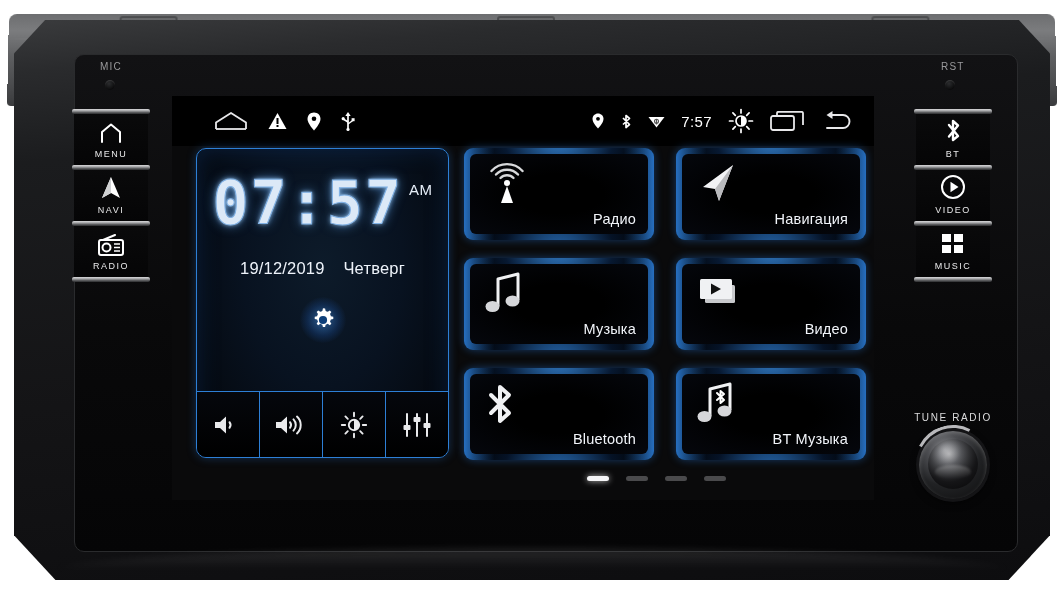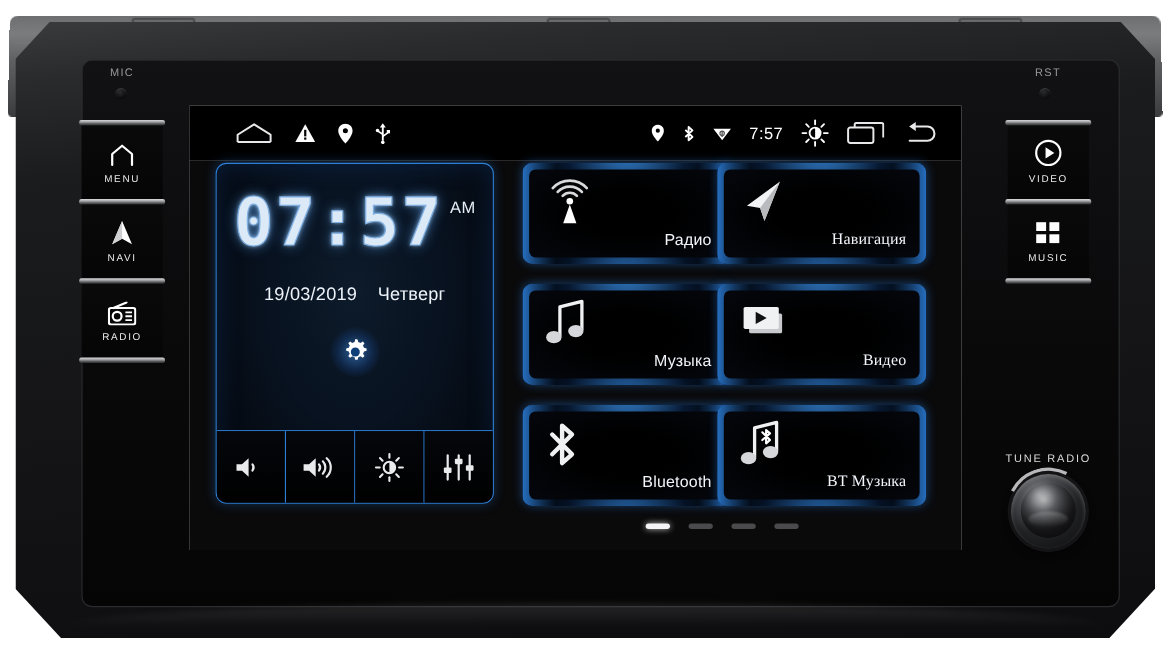--- a/index.html
+++ b/index.html
@@ -59,21 +59,21 @@
     position:absolute; width:10px; height:10px; border-radius:50%;
     background:radial-gradient(circle at 40% 35%,#2b2c2e,#0b0b0c 70%);
     box-shadow:inset 0 1px 1px rgba(255,255,255,.14);
   }
 
   
   .btn-col{ position:absolute; width:74px; top:110px; }
   .btn-col.left{ left:74px; }
   .btn-col.right{ left:916px; }
   .hw-btn{
-    position:relative; height:72px; width:74px;
+    position:relative; height:56px; width:74px;
     display:flex; flex-direction:column; align-items:center; justify-content:center;
     background:linear-gradient(180deg,#0a0a0b,#050506);
   }
   .hw-btn .sep{
     position:absolute; left:-2px; right:-2px; top:-1px; height:5px;
     background:linear-gradient(180deg,#d9d9db 0%,#a7a8aa 35%,#5a5b5d 70%,#2a2b2d 100%);
     border-radius:2px;
   }
   .hw-btn:last-child .sep-bottom{
     position:absolute; left:-2px; right:-2px; bottom:-4px; height:5px;
@@ -106,21 +106,21 @@
   }
   .knob-arc{
     position:absolute; left:-4px; top:-6px; width:76px; height:76px; border-radius:50%;
     border:3px solid transparent; border-top-color:rgba(235,235,238,.78);
     transform:rotate(-18deg);
   }
 
   
   #screen{
     position:absolute; left:172px; top:96px; width:702px; height:404px;
-    background:#a3a3a3; overflow:hidden;
+    background:#0369a1; overflow:hidden;
   }
 
   
   .statusbar{ position:relative; height:50px; background:#000; }
   .sb-left{ position:absolute; left:42px; top:0; height:50px; display:flex; align-items:center; gap:20px; }
   .sb-right{ position:absolute; right:22px; top:0; height:50px; display:flex; align-items:center; gap:16px; }
   .sb-time{ color:#fff; font-size:15px; letter-spacing:.4px; }
   .sb-ico{ display:flex; align-items:center; }
 
   .panel{ position:absolute; left:0; top:50px; width:702px; height:354px; background:#0a0a0b; }
@@ -184,21 +184,21 @@
   .tile-inner{
     position:absolute; left:6px; top:6px; right:6px; bottom:6px;
     border-radius:6px;
     background:radial-gradient(ellipse at 50% 50%, #000 35%, #05070d 100%);
   }
   .tile-ico{ position:absolute; left:14px; top:8px; }
   .tile-lab{
     position:absolute; right:12px; bottom:7px;
     color:#f2f5fa; font-size:14.5px; letter-spacing:.2px;
   }
-  .tile.c0{ left:15px; } .tile.c1{ left:192px;font-family:Liberation Serif, serif; }
+  .tile.c0{ left:4px; } .tile.c1{ left:216px; }
   .tile.r0{ top:0; } .tile.r1{ top:110px; } .tile.r2{ top:220px; }
 
   
   .dots{ position:absolute; left:288px; top:330px; width:392px; display:flex; justify-content:center; gap:17px; }
   .dot{ width:22px; height:5px; border-radius:3px; background:#4a4a4c; }
   .dot.on{ background:#f4f4f6; box-shadow:0 0 6px rgba(255,255,255,.75); }
 
   svg{ display:block; }
 </style>
 </head>
@@ -260,20 +260,29 @@
           <path d="M5 6 L17 1" stroke="#fff" stroke-width="2" stroke-linecap="round"></path>
         </svg>
       </div>
       <div class="hw-lab">RADIO</div>
     </div>
   </div>
 
   <div class="btn-col right">
 
 
+    <div class="hw-btn">
+      <div class="sep"></div>
+      <div class="hw-ico">
+        <svg width="20" height="26" viewBox="0 0 20 26">
+          <path d="M6 7 L15 18 L10 22 V3 L15 7.5 L6 18.5" fill="none" stroke="#fff" stroke-width="2.4" stroke-linejoin="round" stroke-linecap="round"></path>
+        </svg>
+      </div>
+      <div class="hw-lab">BT</div>
+    </div>
 
     <div class="hw-btn">
       <div class="sep"></div>
       <div class="hw-ico">
         <svg width="26" height="26" viewBox="0 0 26 26">
           <circle cx="13" cy="13" r="11" fill="none" stroke="#fff" stroke-width="2"></circle>
           <path d="M10.5 7.8 L18.5 13 L10.5 18.2 Z" fill="#fff"></path>
         </svg>
       </div>
       <div class="hw-lab">VIDEO</div>
@@ -390,21 +399,21 @@
 
     <div class="panel">
 
       <div class="clockbox">
         <div class="clock-main">
           <div class="digits">
             <span class="seg">07:57</span>
             <span class="ampm">AM</span>
           </div>
           <div class="dateline">
-            <em style="font-style:normal">19/03/2019</em>
+            <em style="font-style:normal">19/12/2019</em>
             <span>Четверг</span>
           </div>
           <div class="gear-wrap">
             <div class="gear-glow">
               <svg width="30" height="30" viewBox="0 0 30 30">
                 <g fill="#ffffff">
                   <path d="M15 3.2 l2.1 .35 .55 2.4 a9.5 9.5 0 0 1 2.1 .88 l2.05 -1.35 1.55 1.55 -1.35 2.05 a9.5 9.5 0 0 1 .88 2.1 l2.4 .55 0 2.2 -2.4 .55 a9.5 9.5 0 0 1 -.88 2.1 l1.35 2.05 -1.55 1.55 -2.05 -1.35 a9.5 9.5 0 0 1 -2.1 .88 l-.55 2.4 -2.2 0 -.55 -2.4 a9.5 9.5 0 0 1 -2.1 -.88 l-2.05 1.35 -1.55 -1.55 1.35 -2.05 a9.5 9.5 0 0 1 -.88 -2.1 l-2.4 -.55 0 -2.2 2.4 -.55 a9.5 9.5 0 0 1 .88 -2.1 l-1.35 -2.05 1.55 -1.55 2.05 1.35 a9.5 9.5 0 0 1 2.1 -.88 l.55 -2.4 z"></path>
                 </g>
                 <circle cx="15" cy="15" r="4.1" fill="#0e3f79"></circle>
               </svg>

